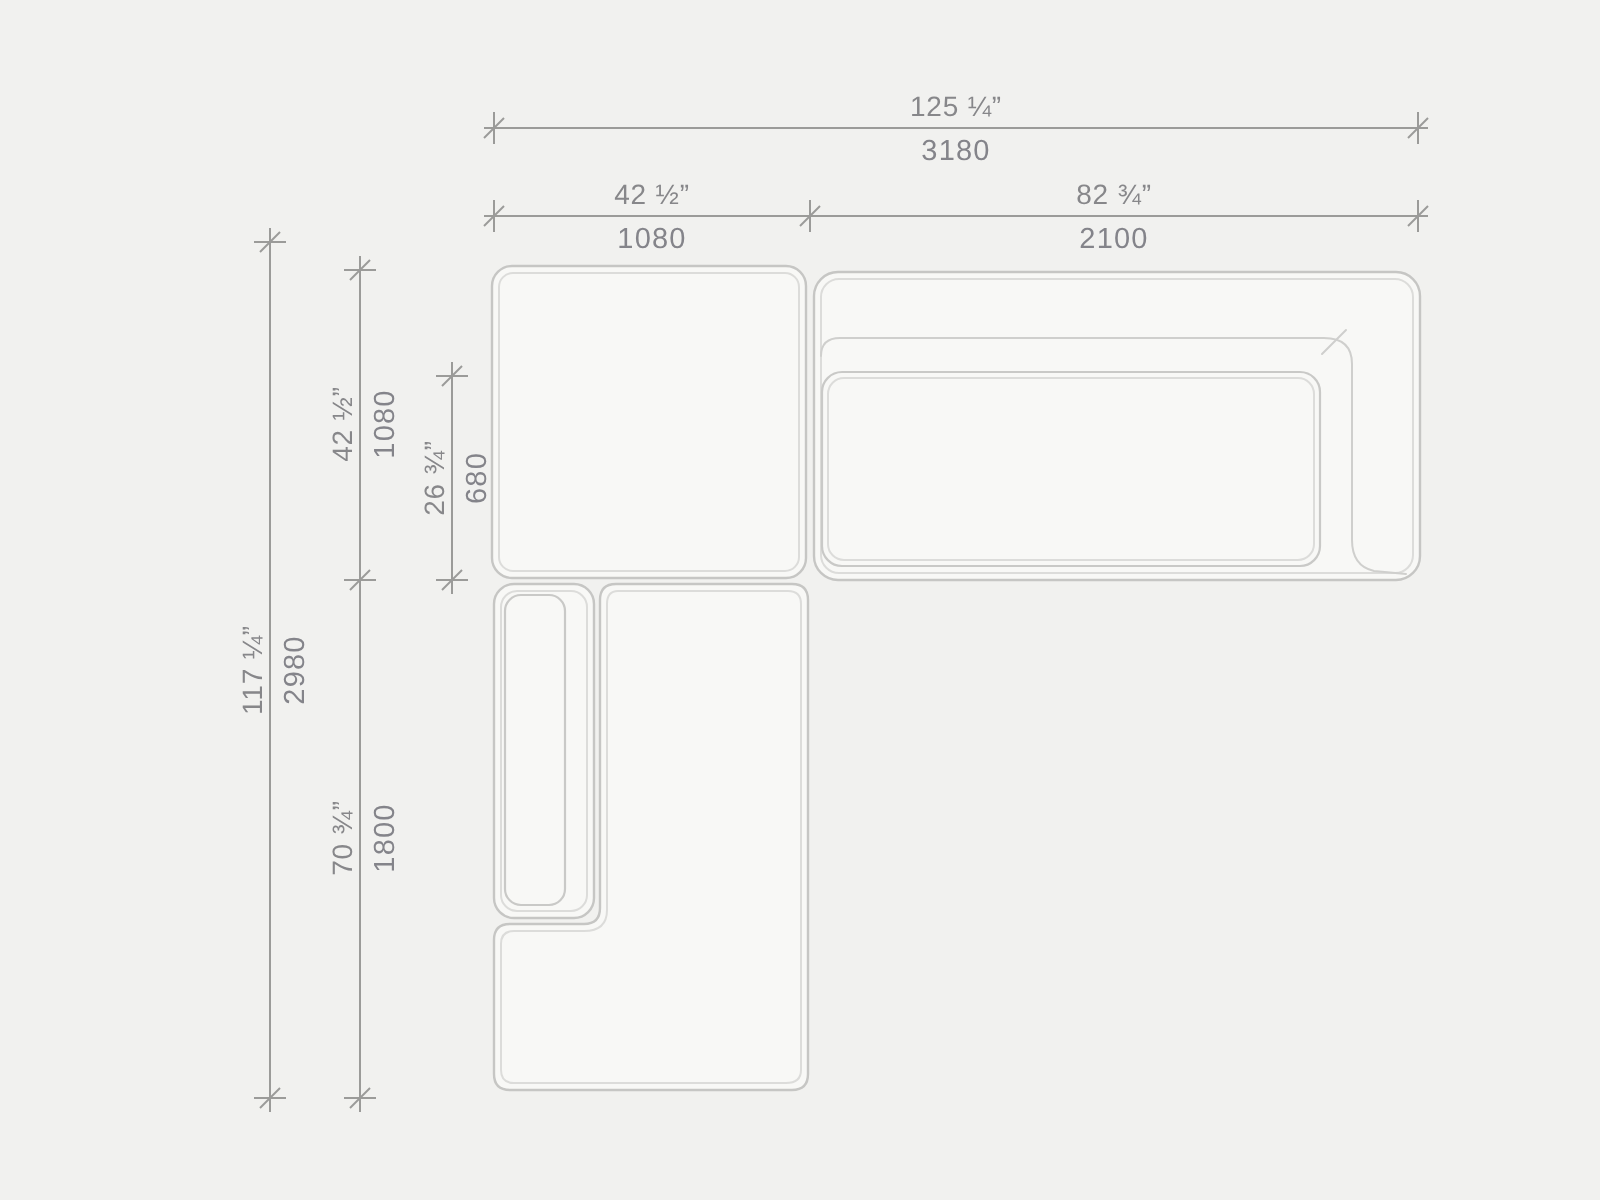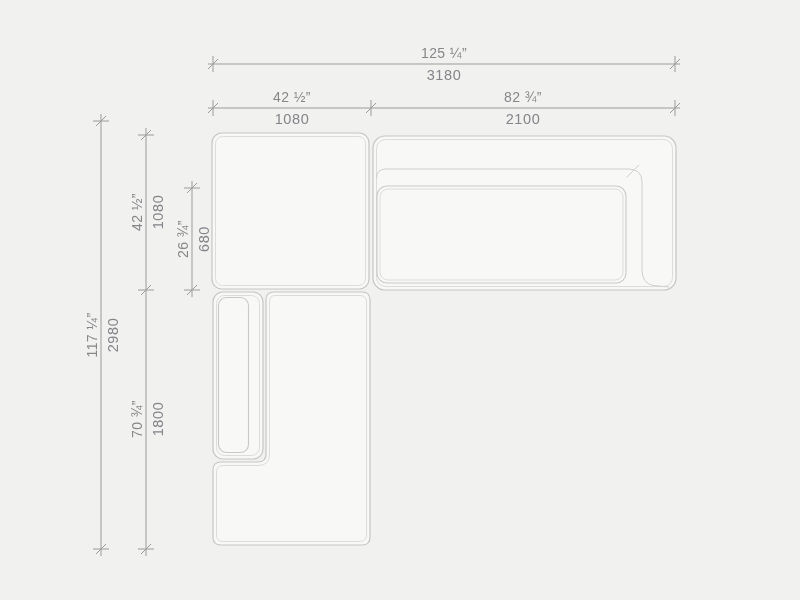--- a/index.html
+++ b/index.html
@@ -7,20 +7,21 @@
     padding: 0;
     background: #f1f1ef;
     font-family: "Liberation Sans", sans-serif;
   }
   .stage {
     position: relative;
     width: 684px;
     height: 600px;
     background: #f1f1ef;
     overflow: hidden;
+    margin-left: 34px;
   }
   svg { display: block; }
 
   
   .mod-outer {
     fill: #f8f8f6;
     stroke: #c6c6c4;
     stroke-width: 1.2;
     stroke-linejoin: round;
   }

